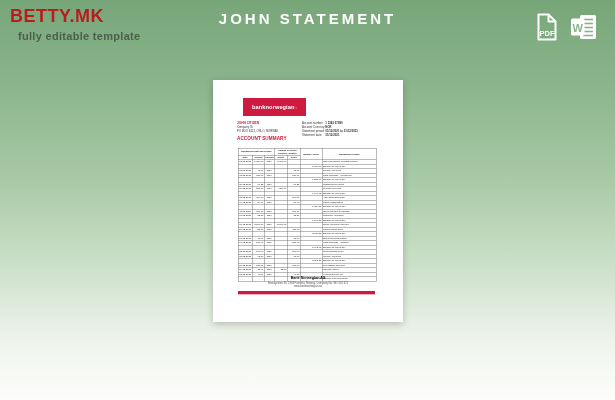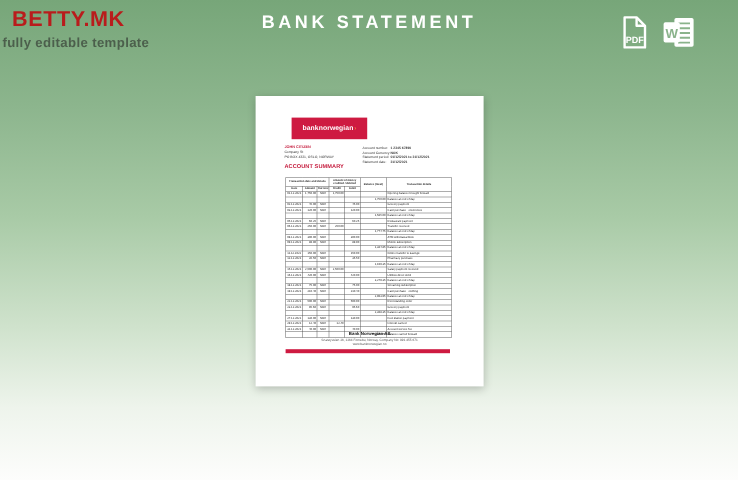--- a/index.html
+++ b/index.html
@@ -7,28 +7,28 @@
     width:615px;height:400px;overflow:hidden;position:relative;
     font-family:"Liberation Sans",sans-serif;
     background:linear-gradient(180deg,#77a679 0%,#8cb58d 22%,#a8caa6 45%,#cfe2cc 68%,#eef4ec 85%,#fdfdfc 100%);
   }
   
   .brand{
     position:absolute;left:10px;top:6px;color:#b91c1c;
     font-size:18px;font-weight:800;letter-spacing:.5px;
   }
   .tagline{
-    position:absolute;left:2px;top:30px;color:#4c5f4c;
+    position:absolute;left:18px;top:30px;color:#4c5f4c;
     font-size:11px;font-weight:700;letter-spacing:.3px;
   }
   .page-title{
     position:absolute;left:0;right:0;top:10px;text-align:center;
     color:#ffffff;font-size:15px;font-weight:700;letter-spacing:3px;
   }
-  .dl-icons{position:absolute;right:34px;top:12px;display:flex;gap:9px;}
+  .dl-icons{position:absolute;right:16px;top:12px;display:flex;gap:9px;}
   .dl-icons svg{display:block;cursor:pointer;}
   
   .page{
     position:absolute;left:213px;top:80px;width:190px;height:242px;
     background:#ffffff;box-shadow:0 2px 7px rgba(0,0,0,.22);
   }
   .page-inner{
     width:570px;height:726px;transform:scale(.333333);transform-origin:0 0;
     position:relative;color:#222;
   }
@@ -66,21 +66,21 @@
   
   .doc-company{position:absolute;left:0;right:0;top:588px;text-align:center;font-weight:800;font-size:11px;color:#111;}
   .doc-addr{position:absolute;left:0;right:0;top:605px;text-align:center;font-size:8px;color:#555;line-height:10px;}
   .red-bar{position:absolute;left:75px;top:633px;width:411px;height:10px;background:#ce1a41;}
 </style>
 </head>
 <body>
 
 <div class="brand">BETTY.MK</div>
 <div class="tagline">fully editable template</div>
-<div class="page-title">BANK STATEMENT</div>
+<div class="page-title">JOHN STATEMENT</div>
 
 <div class="dl-icons">
   <svg width="26" height="30" viewBox="0 0 26 30">
     <path d="M4.5 2.5 h10 l7 7 v18 h-17 z" fill="none" stroke="#ffffff" stroke-width="2" stroke-linejoin="round"></path>
     <path d="M14.5 2.5 v7 h7" fill="none" stroke="#ffffff" stroke-width="2" stroke-linejoin="round"></path>
     <text x="13" y="24" text-anchor="middle" font-family="Liberation Sans, sans-serif" font-size="7.5" font-weight="bold" fill="#ffffff">PDF</text>
   </svg>
   <svg width="30" height="30" viewBox="0 0 30 30">
     <rect x="11" y="3" width="16" height="24" rx="1.5" fill="#ffffff"></rect>
     <g stroke="#8ab38b" stroke-width="1.6">

